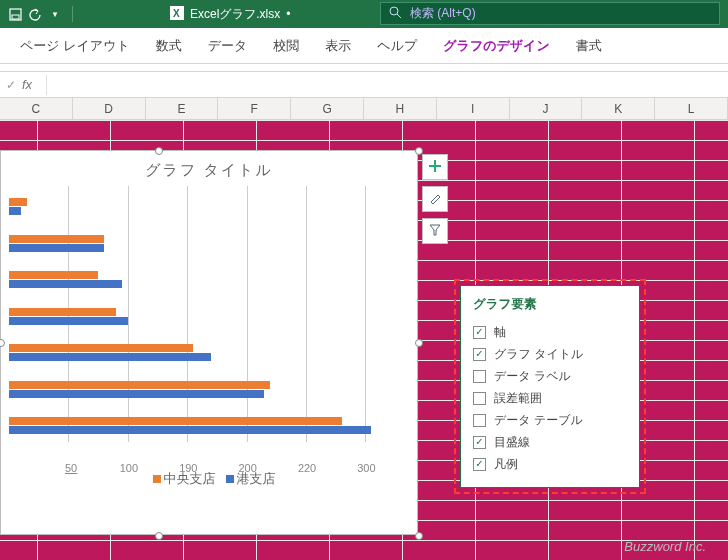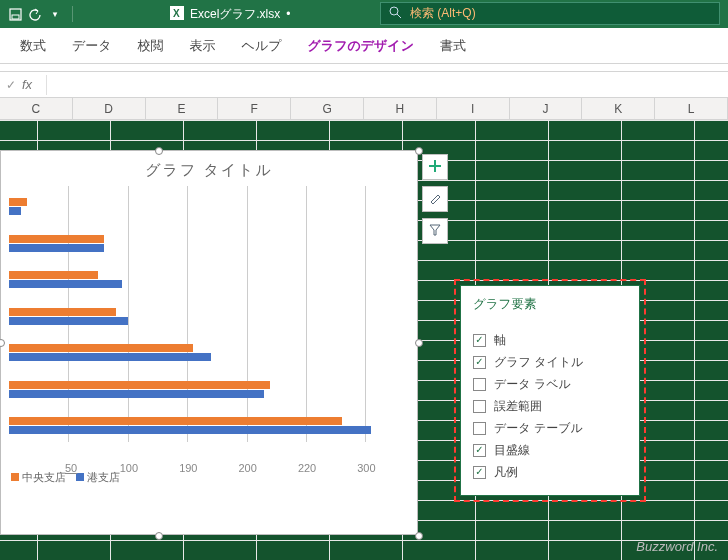--- a/index.html
+++ b/index.html
@@ -2,55 +2,55 @@
 <html><head>
 <meta charset="utf-8">
 <style>
 *{box-sizing:border-box;margin:0;padding:0;font-family:"Yu Gothic UI","Meiryo",sans-serif}
 body{width:728px;height:560px;background:#fff;overflow:hidden;position:relative;font-size:12px}
 .titlebar{height:28px;background:#217346;display:flex;align-items:center;color:#fff}
 .tb-left{display:flex;align-items:center;gap:6px;padding-left:8px}
 .tb-icon{width:14px;height:14px;display:flex;align-items:center;justify-content:center}
 .tb-sep{width:1px;height:16px;background:rgba(255,255,255,0.25);margin:0 4px}
 .tb-title{position:absolute;left:170px;display:flex;align-items:center;gap:6px;font-size:12px}
-.tb-search{position:absolute;left:380px;top:2px;height:23px;width:340px;background:#0f5c38;border:1px solid #409070;display:flex;align-items:center;padding:0 8px;gap:8px;color:#fdba74}
+.tb-search{position:absolute;left:380px;top:2px;height:23px;width:340px;background:#0f5c38;border:1px solid #409070;display:flex;align-items:center;padding:0 8px;gap:8px;color:#c4b5fd}
 .ribbon{height:36px;border-bottom:1px solid #d4d4d4;display:flex;align-items:center;padding-left:20px;gap:26px;font-size:13px;color:#444}
 .ribbon .tab{cursor:pointer}
 .ribbon .tab.active{color:#a21caf;font-weight:600}
 .collapse{height:8px;border-bottom:1px solid #d4d4d4}
 .fxbar{height:26px;border-bottom:1px solid #d4d4d4;display:flex;align-items:center}
 .fxbar .chk{width:22px;text-align:center;color:#999}
 .fxbar .fx{width:24px;font-style:italic;color:#777;font-size:13px}
 .fxbar .inp{flex:1;height:20px;border-left:1px solid #e0e0e0;padding:0 6px}
 .colhdr{height:22px;display:flex;border-bottom:1px solid #d4d4d4;background:#f3f2f1}
 .colhdr div{width:73px;border-right:1px solid #d4d4d4;text-align:center;line-height:22px;color:#555;font-size:12px}
-.grid{position:relative;height:440px;background:#14532d}
+.grid{position:relative;height:440px;background:#be185d}
 .gridlines{position:absolute;inset:0}
 .gl-v{position:absolute;top:0;bottom:0;width:1px;background:#e8e8e8}
 .gl-h{position:absolute;left:0;right:0;height:1px;background:#e8e8e8}
 .chartbox{position:absolute;left:0;top:30px;width:418px;height:385px;background:#fff;border:1px solid #bdbdbd}
 .handle{position:absolute;width:8px;height:8px;border:1px solid #888;background:#fff;border-radius:50%}
 .charttitle{text-align:center;font-size:15px;color:#666;letter-spacing:2px;padding:10px 0 6px}
 .plot{position:relative;height:280px;margin:0 14px 0 8px}
 .axis-v{position:absolute;top:0;bottom:24px;width:1px;background:#ccc}
 .barset{position:absolute;left:0;height:16px}
 .bar{position:absolute;height:8px}
 .bar.o{background:#ed7d31;top:0}
 .bar.b{background:#4472c4;top:9px}
 .xticks{position:absolute;bottom:4px;left:0;right:0;display:flex;color:#888;font-size:11px}
 .xticks span{position:absolute}
-.legend{font-size:11px;color:#666;padding:4px 0}
+.legend{text-align:center;font-size:13px;color:#666;padding:4px 0}
 .leg-sw{display:inline-block;width:8px;height:8px;margin:0 3px 0 10px}
 .sidebtn{position:absolute;width:26px;height:26px;border:1px solid #c0c0c0;background:#fff;display:flex;align-items:center;justify-content:center;cursor:pointer}
 .flyout{position:absolute;left:454px;top:159px;width:192px;border:2px dashed #ff3b30;padding:4px}
 .flyout-in{border:1px solid #217346;background:#fff;padding:10px 12px 12px}
-.fly-title{color:#217346;font-weight:400;font-size:12.5px;margin-bottom:16px}
+.fly-title{color:#217346;font-weight:700;font-size:12.5px;margin-bottom:8px}
 .fly-row{display:flex;align-items:center;gap:8px;padding:2.5px 0;font-size:12px;color:#444;cursor:pointer}
 .cb{width:13px;height:13px;border:1px solid #888;display:flex;align-items:center;justify-content:center;font-size:10px;color:#217346;line-height:1}
-.wm{position:absolute;right:10px;bottom:6px;color:#bbb;font-size:13px;font-style:italic}
+.wm{position:absolute;right:22px;bottom:6px;color:#bbb;font-size:13px;font-style:italic}
 </style>
 </head>
 <body>
 
 <div class="titlebar">
   <div class="tb-left">
     <span class="tb-icon">
         <svg width="13" height="13">
           <rect x="1" y="1" width="11" height="11" fill="none" stroke="#fff" stroke-width="1.2"></rect>
           <rect x="3" y="7" width="7" height="4" fill="none" stroke="#fff"></rect>
@@ -76,20 +76,21 @@
   <div class="tb-search">
     <span><svg width="13" height="13">
           <circle cx="5" cy="5" r="4" fill="none" stroke="#cde"></circle>
           <line x1="8" y1="8" x2="12" y2="12" stroke="#cde"></line>
         </svg></span>
     <span>検索 (Alt+Q)</span>
   </div>
 </div>
 
 <div class="ribbon" id="ribbon">
+    <span class="tab">ページ レイアウト</span>
     <span class="tab">数式</span>
     <span class="tab">データ</span>
     <span class="tab">校閲</span>
     <span class="tab">表示</span>
     <span class="tab">ヘルプ</span>
     <span class="tab active">グラフのデザイン</span>
     <span class="tab">書式</span>
   </div>
 <div class="collapse"></div>
 

